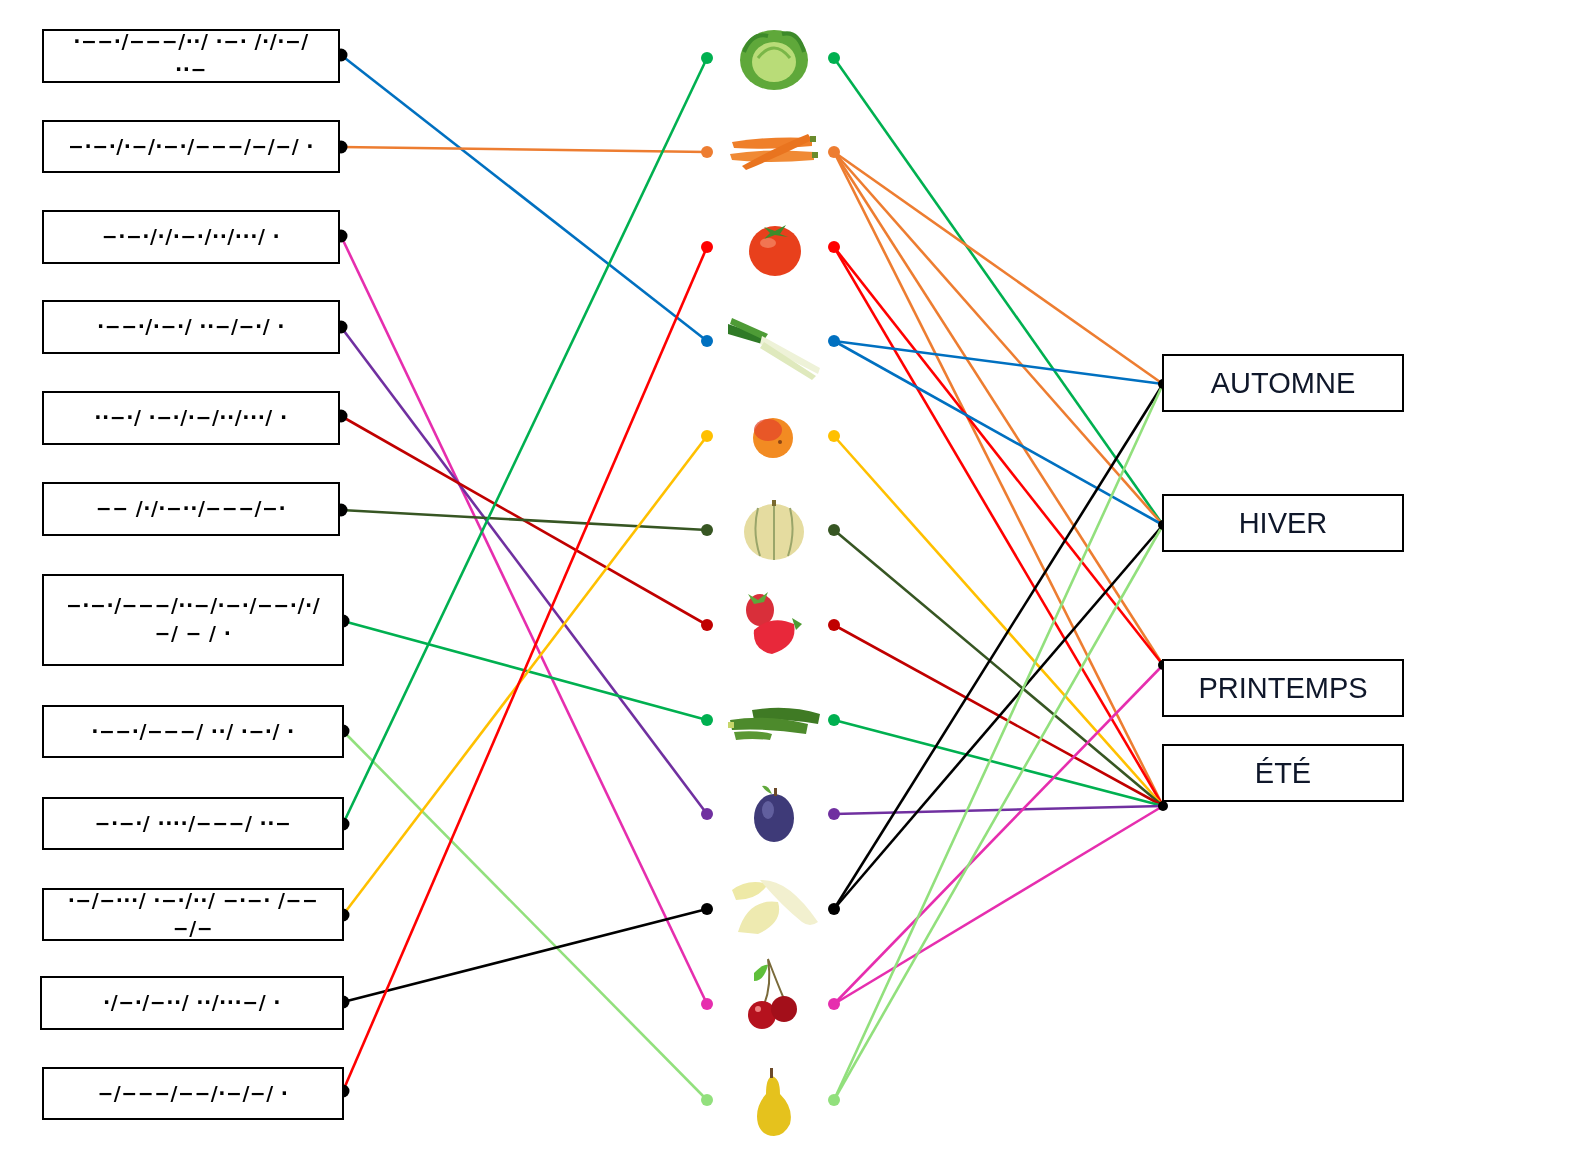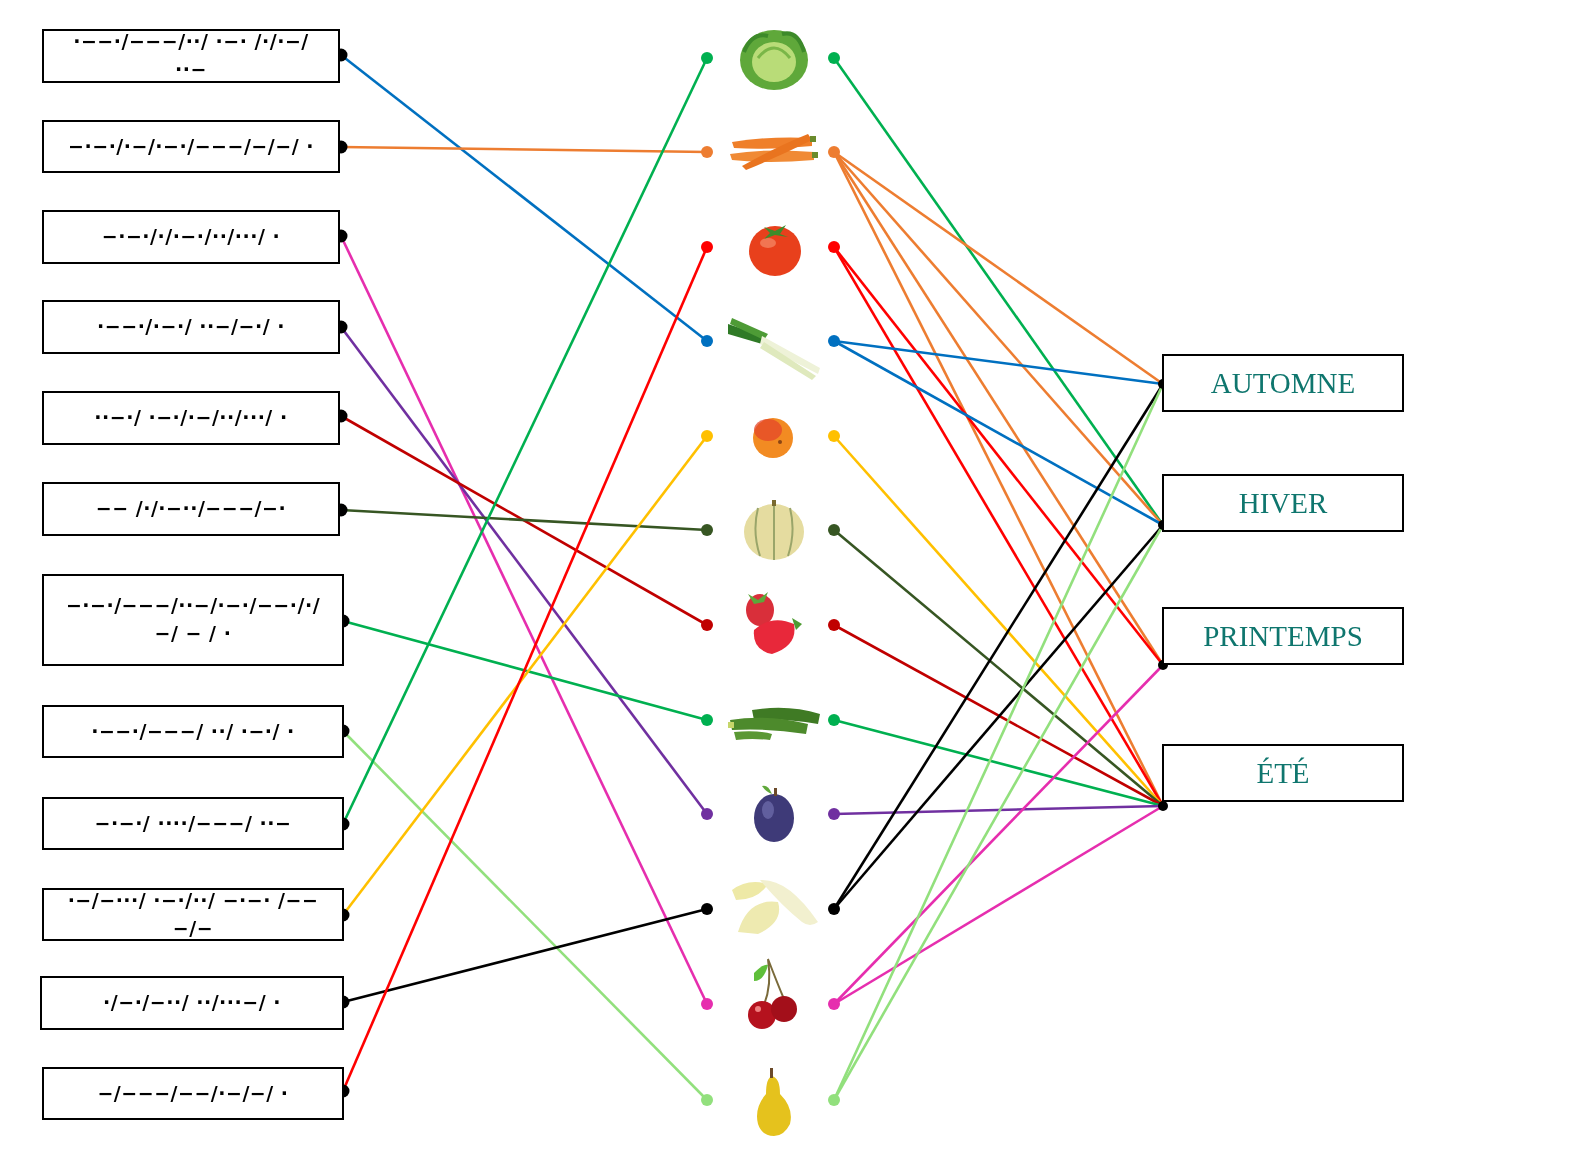--- a/index.html
+++ b/index.html
@@ -7,21 +7,21 @@
     #wires { position: absolute; left: 0; top: 0; width: 1576px; height: 1158px; z-index: 1; }
     .morse-box {
       position: absolute; left: 42px; width: 298px; border: 2px solid #000; background: #fff;
       box-sizing: border-box; display: flex; align-items: center; justify-content: center;
       font-family: "DejaVu Sans", sans-serif; font-size: 19px; font-weight: bold; color: #000;
       text-align: center; line-height: 1.45; padding: 2px 18px; z-index: 2; letter-spacing: 0.5px;
     }
     .season-box {
       position: absolute; left: 1162px; width: 242px; height: 58px; border: 2px solid #000;
       box-sizing: border-box; background: #fff; display: flex; align-items: center; justify-content: center;
-      font-family: Liberation Serif, serif; font-size: 29px; color: #0f766e; z-index: 2;
+      font-family: Liberation Sans, sans-serif; font-size: 29px; color: #0f172a; z-index: 2;
     }
     .produce { position: absolute; left: 728px; width: 92px; height: 80px; z-index: 2; display: flex; align-items: center; justify-content: center; }
     .produce svg { width: 92px; height: 80px; }
   </style>
 </head>
 <body>
 
 <svg id="wires" xmlns="http://www.w3.org/2000/svg">
     <line x1="341" y1="55" x2="707" y2="341" stroke="#0070c0" stroke-width="2.6"></line>
     <line x1="341" y1="147" x2="707" y2="152" stroke="#ed7d31" stroke-width="2.6"></line>
@@ -198,15 +198,15 @@
   </svg>
 </div>
 <div class="produce" style="top:1064px">
   <svg viewBox="0 0 92 80">
     <path d="M44 12 Q52 14 52 30 Q66 44 62 60 Q56 72 46 72 Q34 72 30 60 Q26 44 38 30 Q38 14 44 12 Z" fill="#e5c21d"></path>
     <rect x="42" y="4" width="3" height="10" fill="#6b4a2a"></rect>
   </svg>
 </div>
 
 <div class="season-box" style="top:354px">AUTOMNE</div>
-<div class="season-box" style="top:474px">HIVER</div>
-<div class="season-box" style="top:607px">PRINTEMPS</div>
+<div class="season-box" style="top:494px">HIVER</div>
+<div class="season-box" style="top:659px">PRINTEMPS</div>
 <div class="season-box" style="top:744px">ÉTÉ</div>
 
 </body></html>

